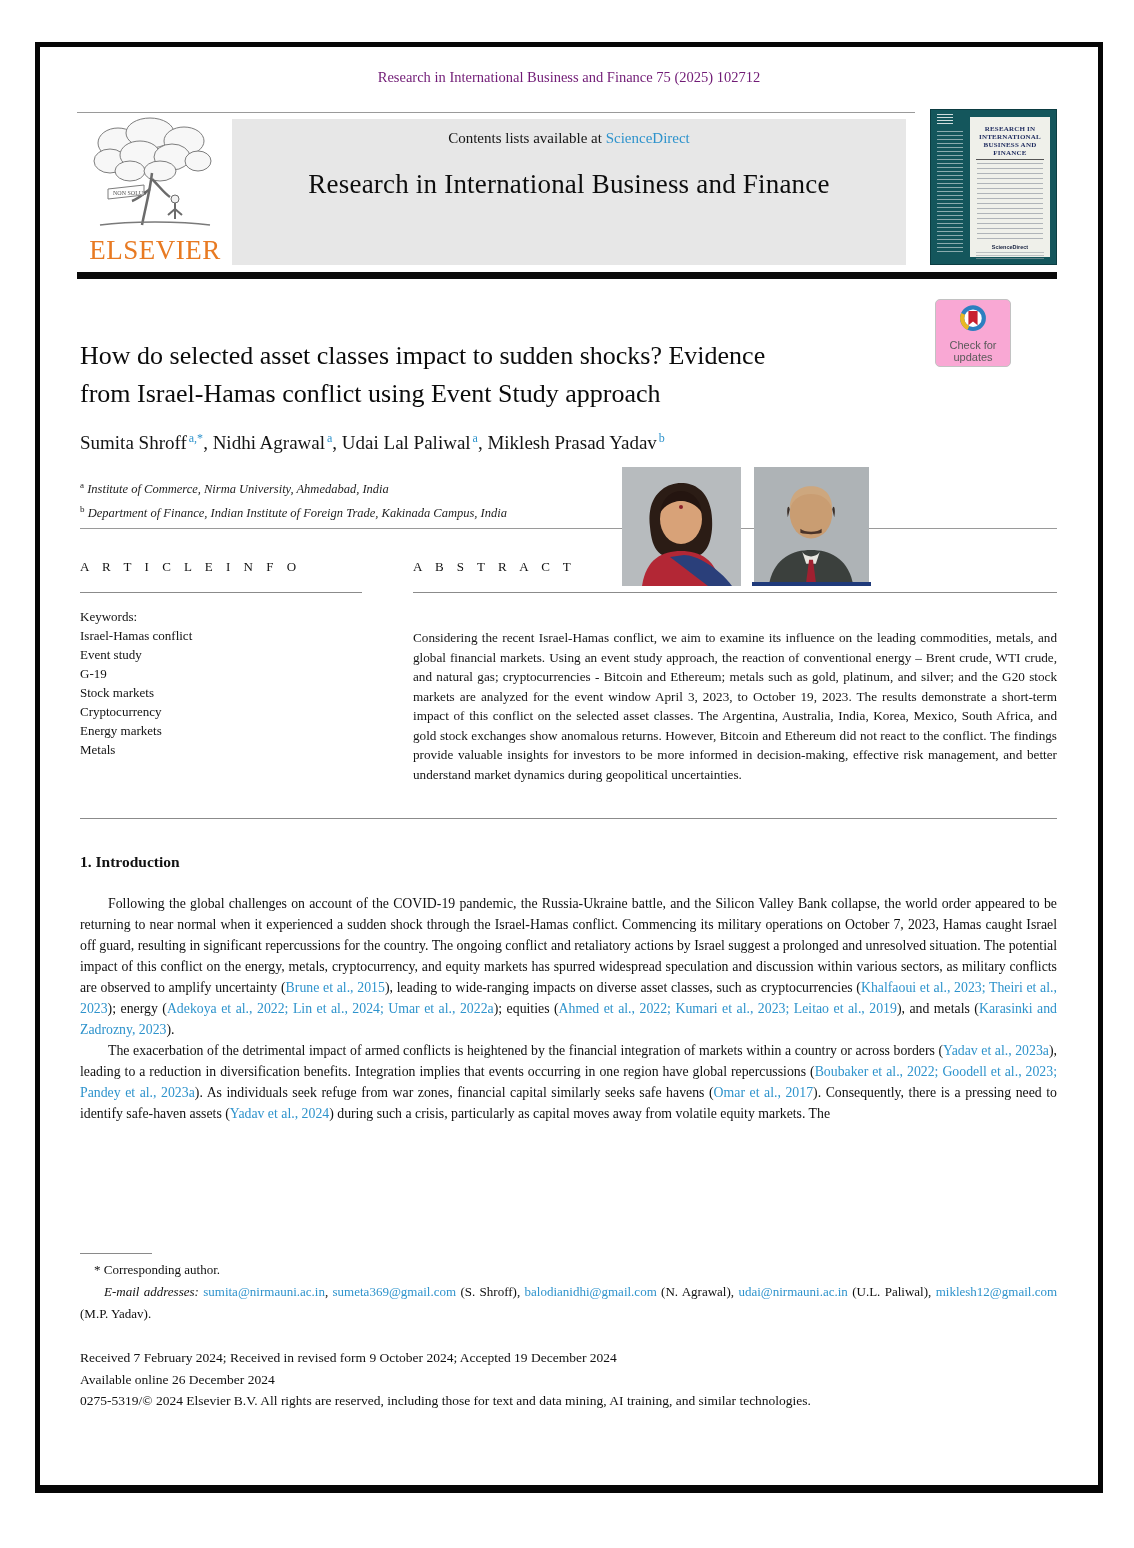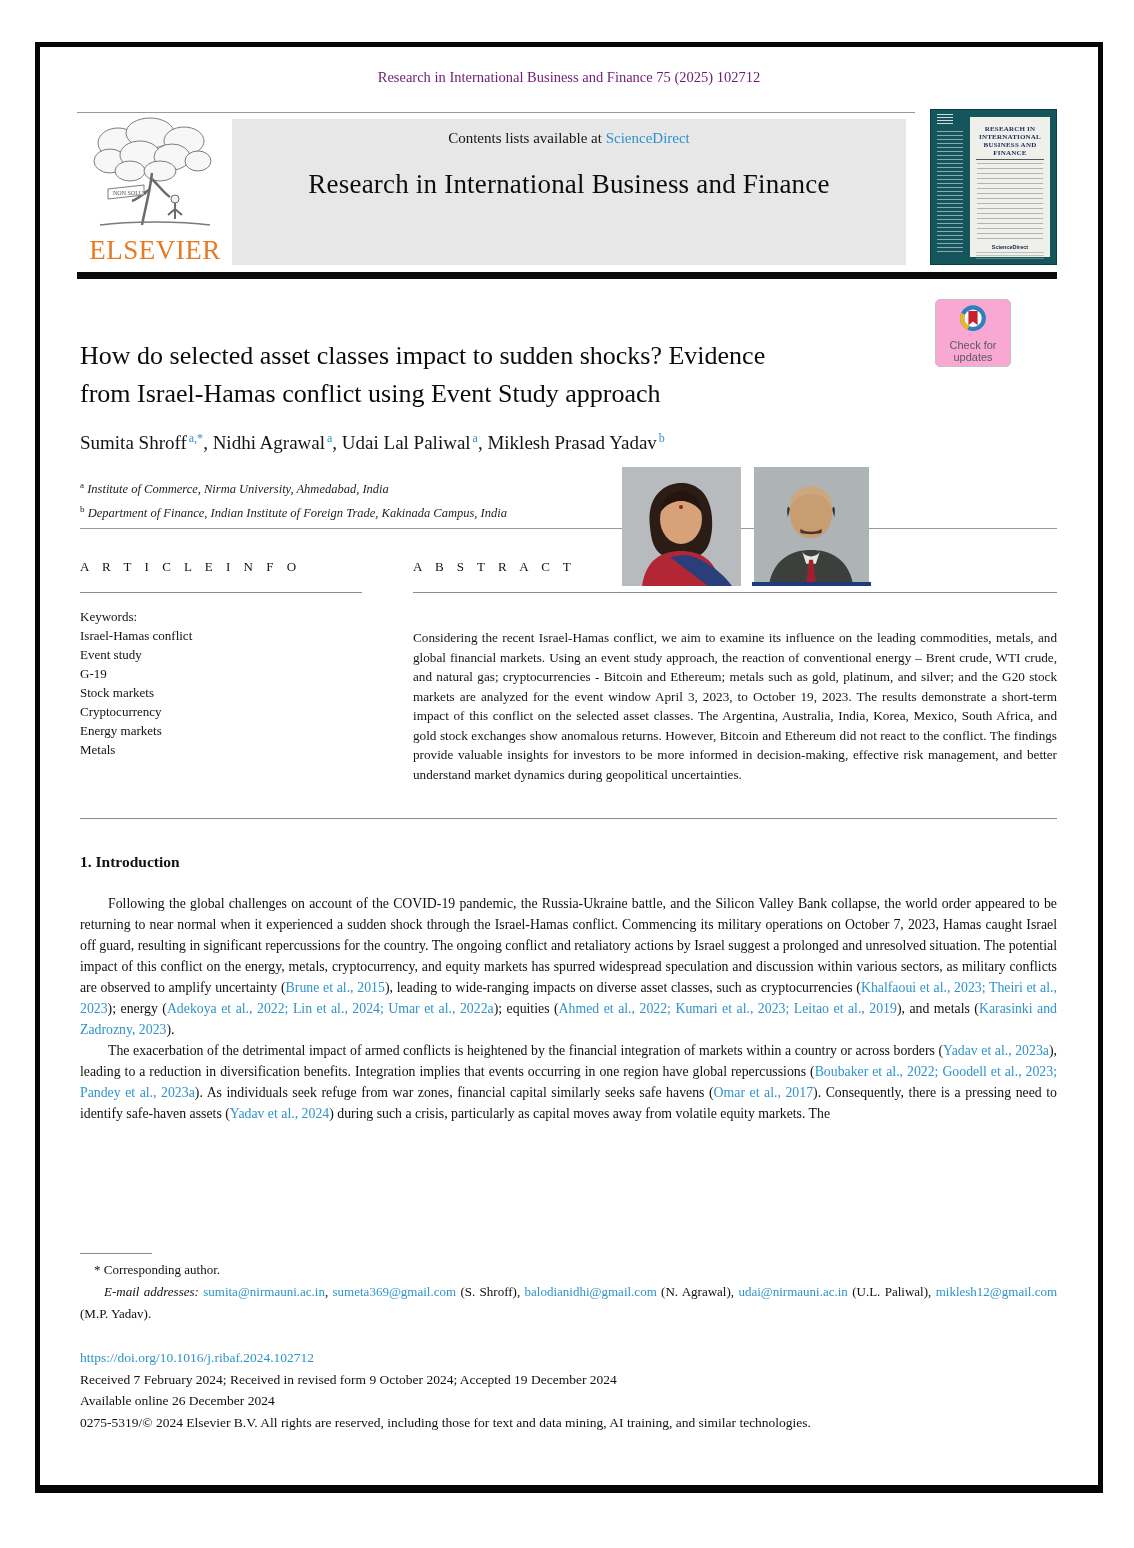--- a/index.html
+++ b/index.html
@@ -205,19 +205,18 @@
   <div class="abs bodytext">
     <p><span>Following the global challenges on account of the COVID-19 pandemic, the Russia-Ukraine battle, and the Silicon Valley Bank collapse, the world order appeared to be returning to near normal when it experienced a sudden shock through the Israel-Hamas conflict. Commencing its military operations on October 7, 2023, Hamas caught Israel off guard, resulting in significant repercussions for the country. The ongoing conflict and retaliatory actions by Israel suggest a prolonged and unresolved situation. The potential impact of this conflict on the energy, metals, cryptocurrency, and equity markets has spurred widespread speculation and discussion within various sectors, as military conflicts are observed to amplify uncertainty (</span><span class="linklike">Brune et al., 2015</span><span>), leading to wide-ranging impacts on diverse asset classes, such as cryptocurrencies (</span><span class="linklike">Khalfaoui et al., 2023; Theiri et al., 2023</span><span>); energy (</span><span class="linklike">Adekoya et al., 2022; Lin et al., 2024; Umar et al., 2022a</span><span>); equities (</span><span class="linklike">Ahmed et al., 2022; Kumari et al., 2023; Leitao et al., 2019</span><span>), and metals (</span><span class="linklike">Karasinki and Zadrozny, 2023</span><span>).</span></p>
     <p><span>The exacerbation of the detrimental impact of armed conflicts is heightened by the financial integration of markets within a country or across borders (</span><span class="linklike">Yadav et al., 2023a</span><span>), leading to a reduction in diversification benefits. Integration implies that events occurring in one region have global repercussions (</span><span class="linklike">Boubaker et al., 2022; Goodell et al., 2023; Pandey et al., 2023a</span><span>). As individuals seek refuge from war zones, financial capital similarly seeks safe havens (</span><span class="linklike">Omar et al., 2017</span><span>). Consequently, there is a pressing need to identify safe-haven assets (</span><span class="linklike">Yadav et al., 2024</span><span>) during such a crisis, particularly as capital moves away from volatile equity markets. The</span></p>
   </div>
 
   <div class="abs fn-rule"></div>
   <div class="abs fn fn-corr">* Corresponding author.</div>
   <p class="abs fn fn-mail" style="margin:0;"><span class="em-label">E-mail addresses: </span><span><span class="linklike">sumita@nirmauni.ac.in</span><span>, </span><span class="linklike">sumeta369@gmail.com</span><span> (S. Shroff), </span><span class="linklike">balodianidhi@gmail.com</span><span> (N. Agrawal), </span><span class="linklike">udai@nirmauni.ac.in</span><span> (U.L. Paliwal), </span><span class="linklike">miklesh12@gmail.com</span><span> (M.P. Yadav).</span></span></p>
 
   <div class="abs footer-block">
-    <span class="doi linklike">https://doi.org/10.1016/j.ribaf.2024.102712</span>
     <span class="doi">Received 7 February 2024; Received in revised form 9 October 2024; Accepted 19 December 2024</span>
     <span class="doi">Available online 26 December 2024</span>
     <span class="doi">0275-5319/© 2024 Elsevier B.V. All rights are reserved, including those for text and data mining, AI training, and similar technologies.</span>
   </div>
 
 </div>
 
 </body></html>

